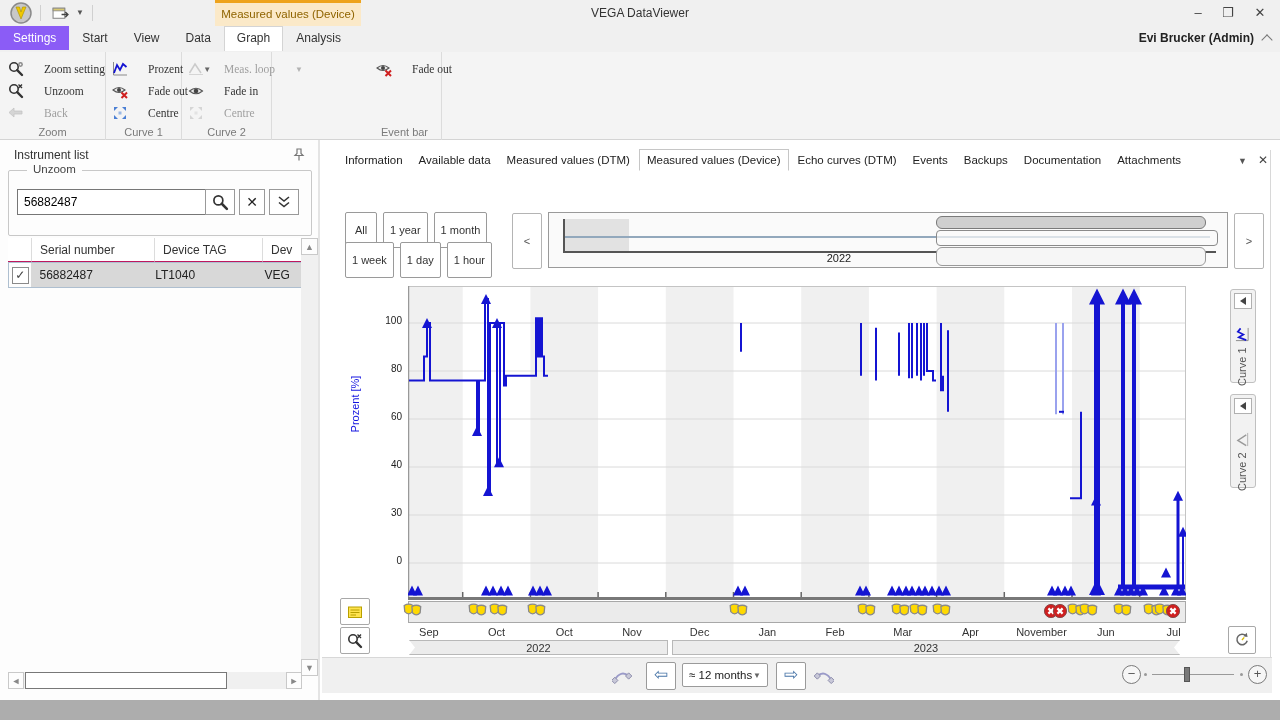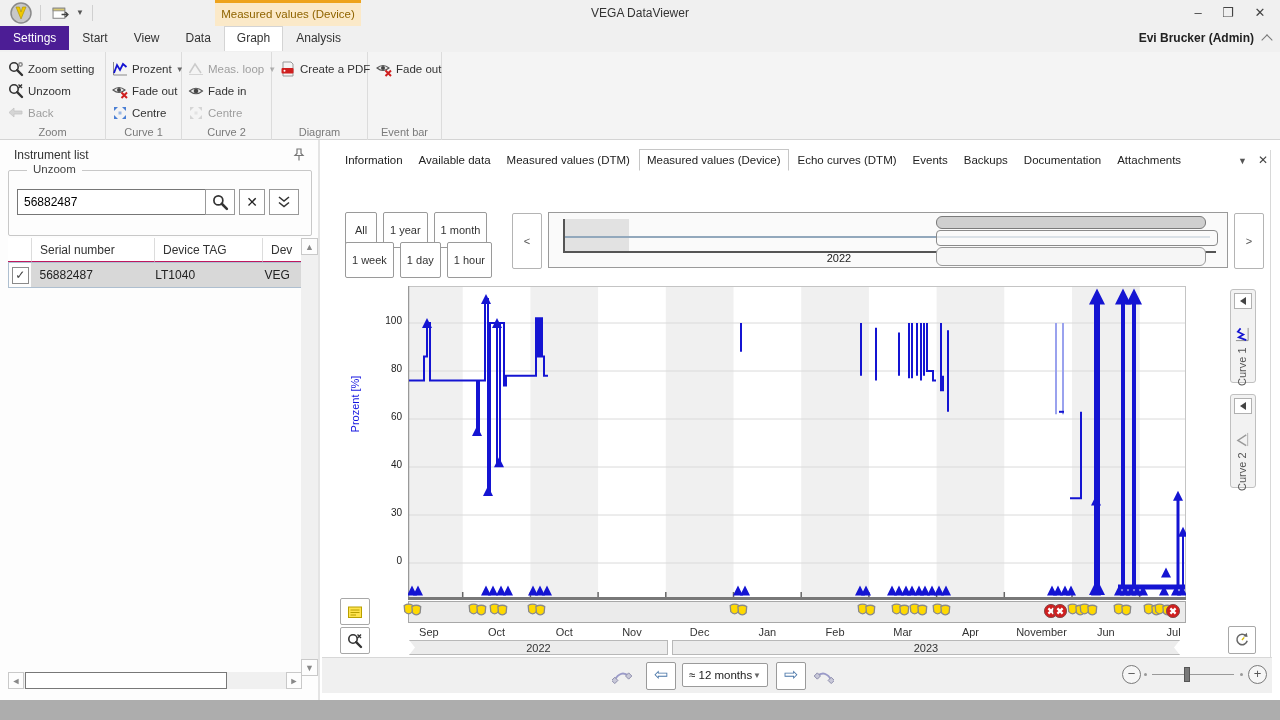--- a/index.html
+++ b/index.html
@@ -6,30 +6,30 @@
   #app{position:relative;width:1280px;height:720px;background:#fff;overflow:hidden;font-size:12px;color:#333;}
   .abs{position:absolute;}
   
   #titlebar{position:absolute;left:0;top:0;width:1280px;height:26px;background:#f0f0f0;}
   #apptitle{position:absolute;left:0;right:0;top:6px;text-align:center;font-size:12px;color:#333;}
   .winbtn{position:absolute;top:2px;width:28px;height:22px;text-align:center;line-height:22px;font-size:13px;color:#444;cursor:default;}
   #ctxtab{position:absolute;left:215px;top:0;width:146px;height:26px;background:#fbe9c8;border-top:3px solid #eea31c;box-sizing:border-box;text-align:center;line-height:22px;font-size:11.5px;color:#8f6400;}
   
   #tabrow{position:absolute;left:0;top:26px;width:1280px;height:26px;background:#f0f0f0;}
   .rtab{display:inline-block;padding:5px 13px;font-size:12px;color:#333;}
-  .rtab.dark{background:#4c1d95;color:#fff;}
+  .rtab.dark{background:#8b5cf6;color:#fff;}
   .rtab.active{background:#fff;border:1px solid #d4d4d4;border-bottom:none;padding:4px 12px 6px 12px;}
   #userbox{position:absolute;right:26px;top:5px;font-weight:bold;font-size:12px;color:#222;}
   #usercaret{position:absolute;right:8px;top:7px;width:9px;height:9px;}
   .chevup{display:inline-block;width:7px;height:7px;border-left:1.5px solid #777;border-top:1.5px solid #777;transform:rotate(45deg);}
   
   #ribbon{position:absolute;left:0;top:52px;width:1280px;height:88px;background:#f4f4f4;border-bottom:1px solid #d4d4d4;box-sizing:border-box;}
   .rgroup{position:absolute;top:0;height:88px;border-right:1px solid #dcdcdc;box-sizing:border-box;}
   .rgrouplabel{position:absolute;bottom:2px;left:0;right:0;text-align:center;font-size:11px;color:#7a7a7a;}
-  .rbtn{position:absolute;height:20px;display:flex;align-items:center;gap:4px;font-size:11.5px;color:#333;white-space:nowrap;cursor:default;}
+  .rbtn{position:absolute;height:20px;display:flex;align-items:center;gap:20px;font-size:11.5px;color:#333;white-space:nowrap;cursor:default;font-family:Liberation Serif, serif;}
   .rbtn.disabled{opacity:.45;}
   .caret{font-size:8px;color:#666;}
   .icon16{width:16px;height:16px;flex:0 0 16px;}
   
   #sidebar{position:absolute;left:0;top:140px;width:320px;height:560px;background:#fdfdfd;border-right:2px solid #e4e4e4;box-sizing:border-box;}
   #sbtitle{position:absolute;left:14px;top:8px;font-size:12px;color:#333;}
   #sbpin{position:absolute;right:12px;top:8px;width:14px;height:14px;}
   #searchbox{position:absolute;left:8px;top:30px;width:302px;height:64px;border:1px solid #c8c8c8;border-radius:2px;}
   #searchlegend{position:absolute;left:18px;top:-8px;background:#fdfdfd;padding:0 6px;font-size:11.5px;color:#444;}
   #searchinput{position:absolute;left:8px;top:18px;width:178px;height:24px;border:1px solid #767676;font-size:12px;padding:0 6px;font-family:"Liberation Sans",sans-serif;}
@@ -267,29 +267,20 @@
       </div>
       <div class="rbtn disabled" style="left:6px;top:51px">
         <svg class="icon16">
             <use href="#sym-centregray"></use>
           </svg>
         <span>Centre</span>
       </div>
       <div class="rgrouplabel">Curve 2</div>
     </div>
 
-    <div class="rgroup" style="left:272px;width:96px">
-      <div class="rbtn" style="left:8px;top:7px">
-        <svg class="icon16">
-            <use href="#sym-pdf"></use>
-          </svg>
-        <span>Create a PDF</span>
-      </div>
-      <div class="rgrouplabel">Diagram</div>
-    </div>
 
     <div class="rgroup" style="left:368px;width:74px">
       <div class="rbtn" style="left:8px;top:7px">
         <svg class="icon16">
             <use href="#sym-eyex"></use>
           </svg>
         <span>Fade out</span>
       </div>
       <div class="rgrouplabel">Event bar</div>
     </div>

